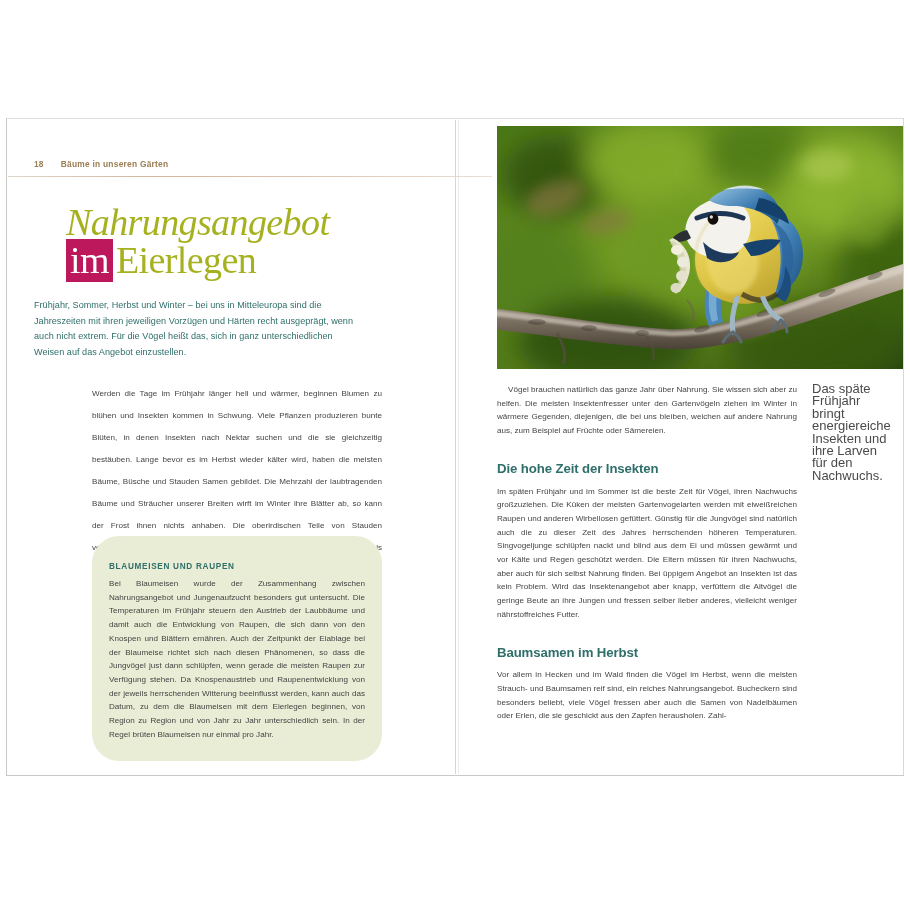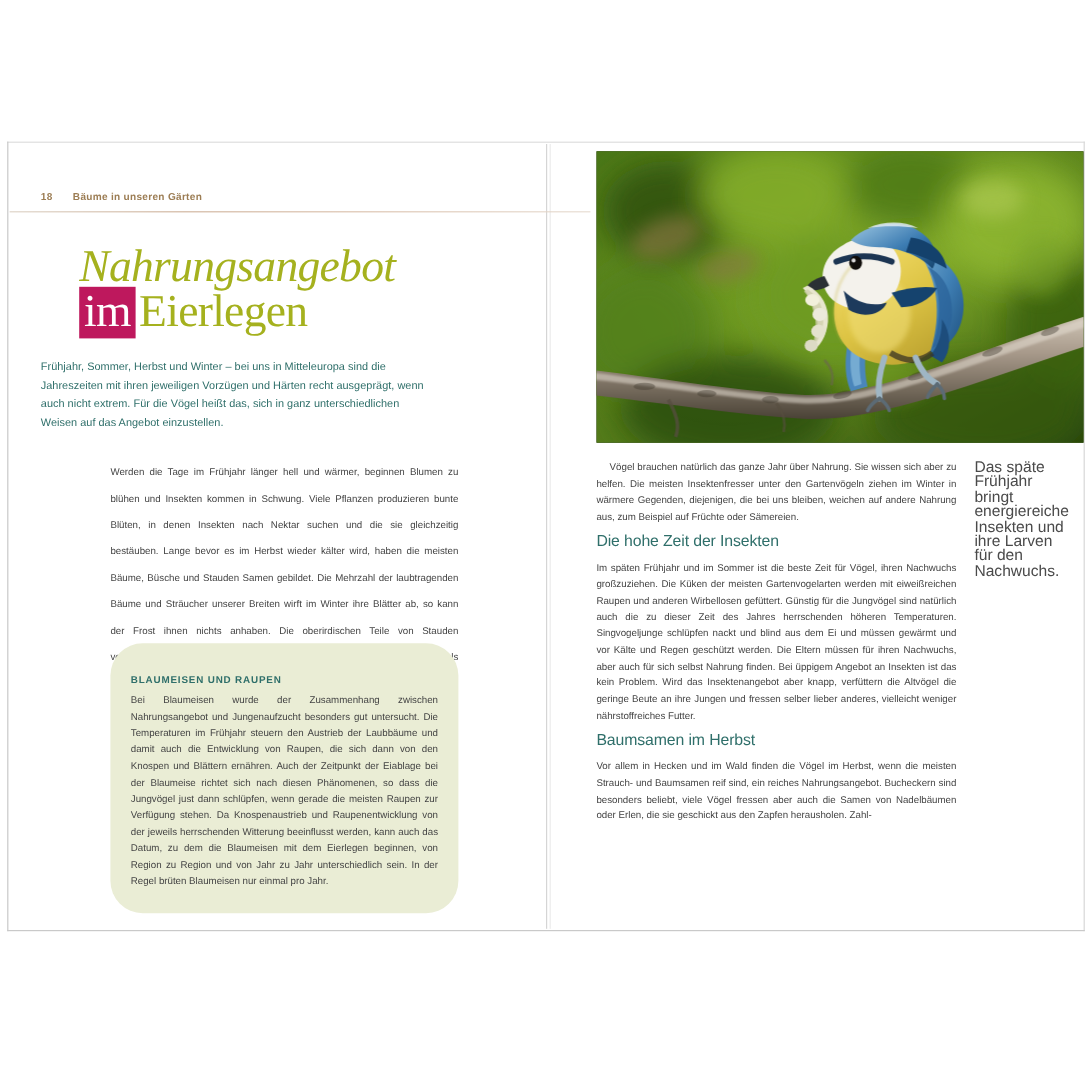--- a/index.html
+++ b/index.html
@@ -205,23 +205,23 @@
     font-size: 8.1px;
     line-height: 13.7px;
     color: #444444;
     text-align: justify;
   }
   .right-body p { margin: 0; }
   .right-body p.indent { text-indent: 11px; }
   .section-head {
     font-family: "Liberation Sans", sans-serif;
     font-size: 13.2px;
-    font-weight: 400;
+    font-weight: 700;
     color: #2f6f6a;
-    margin: 6px 0 9px 0;
+    margin: 24px 0 9px 0;
     letter-spacing: -0.1px;
   }
 
   
   .margin-caption {
     position: absolute;
     left: 812px;
     top: 383px;
     width: 78px;
     font-size: 13px;

